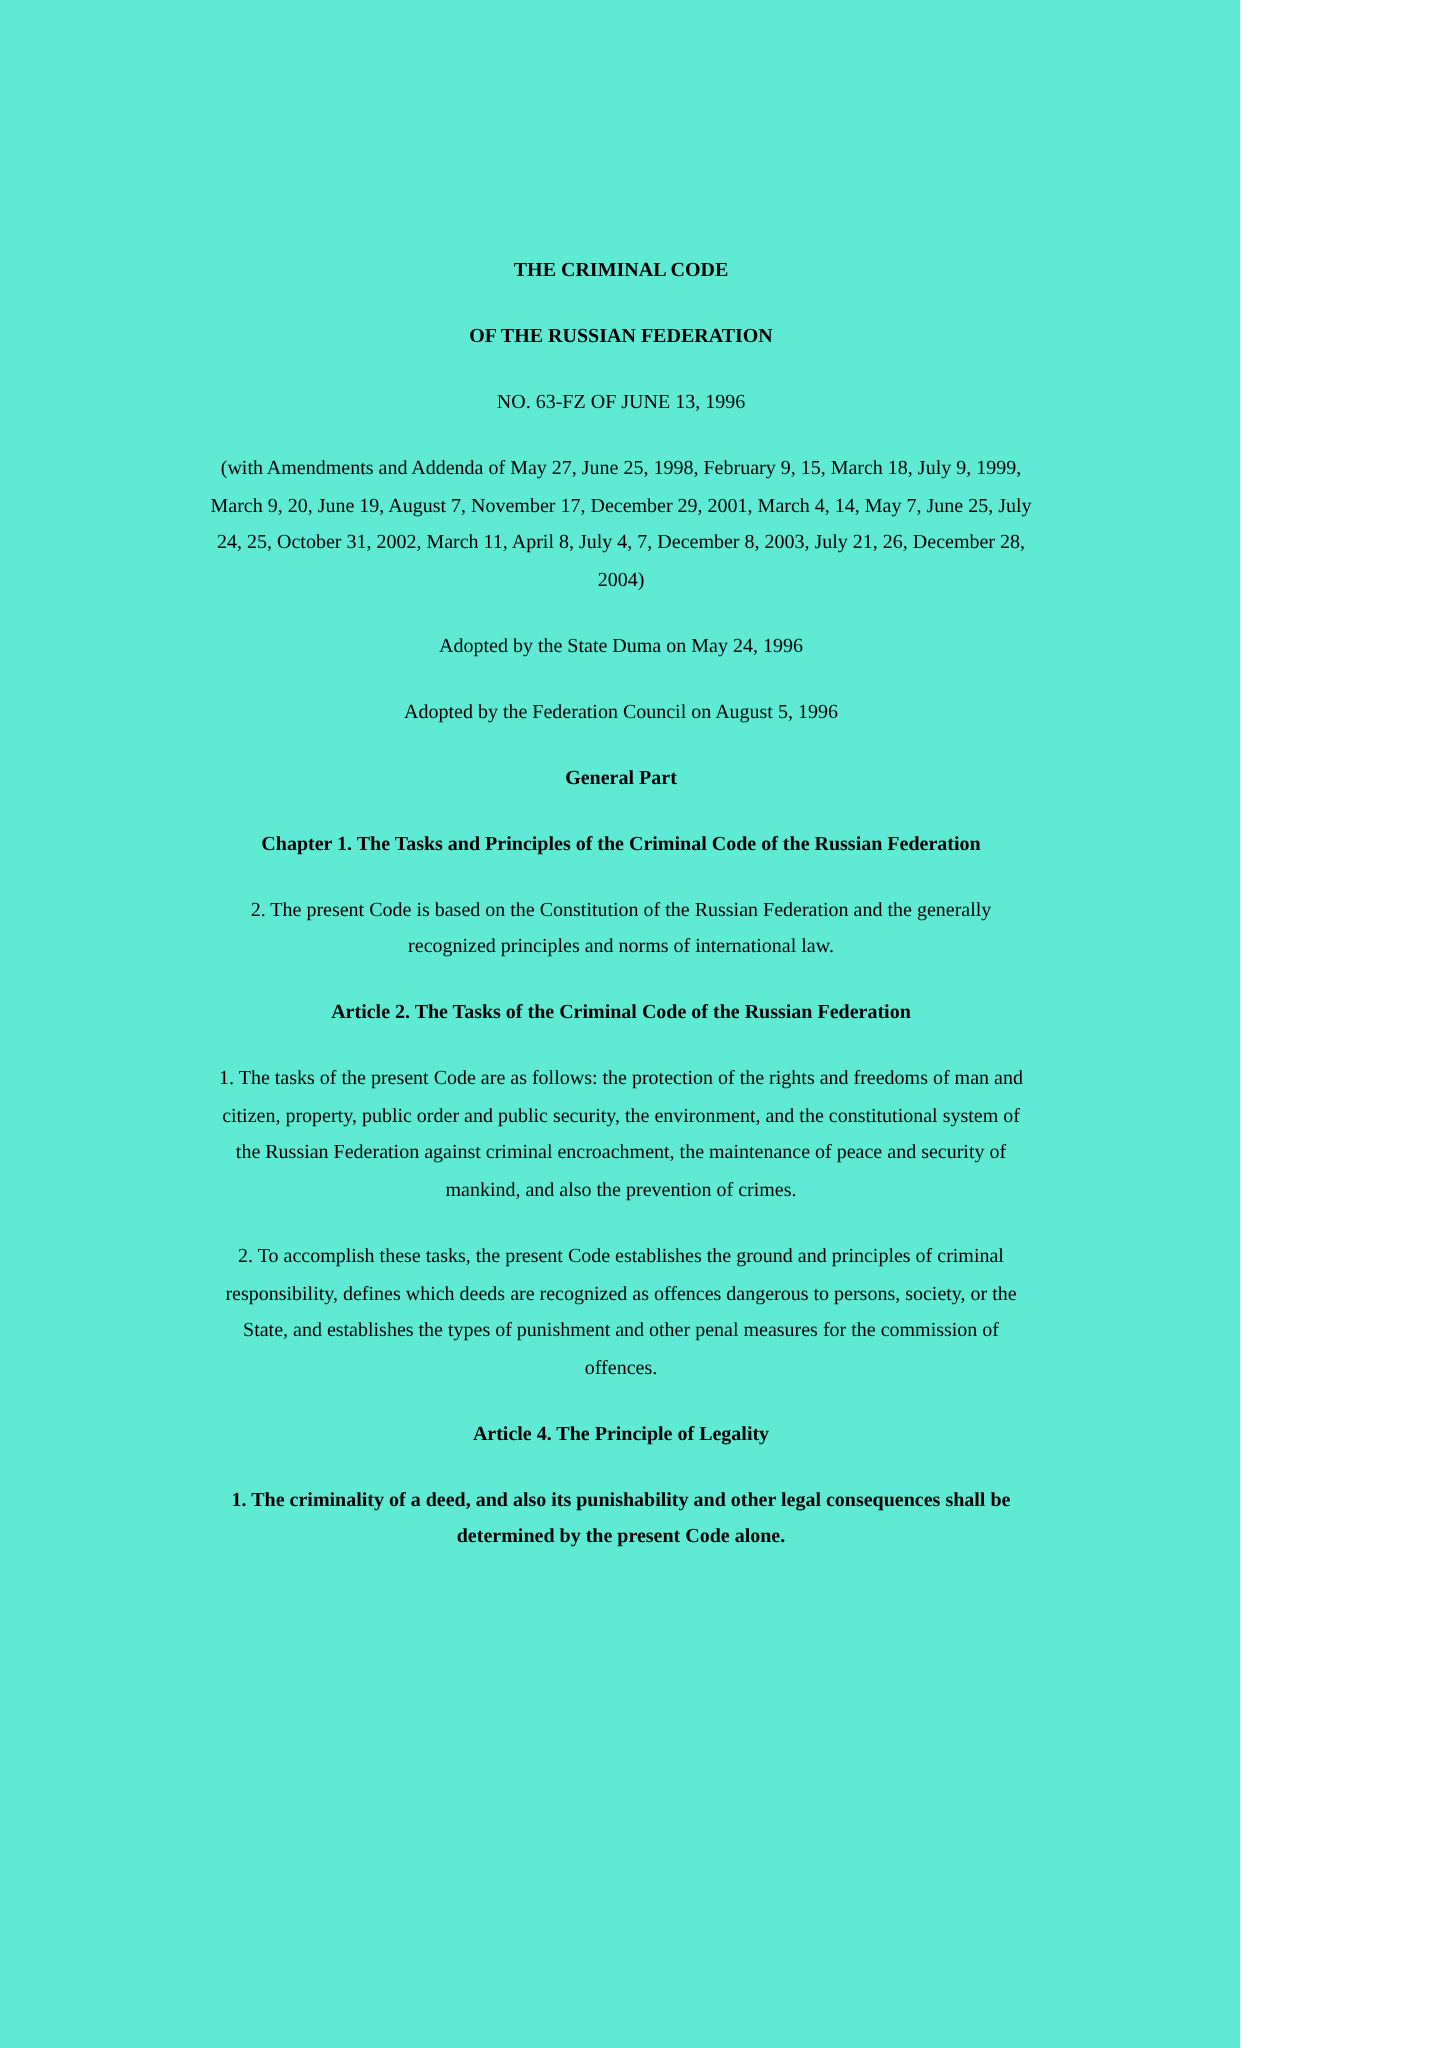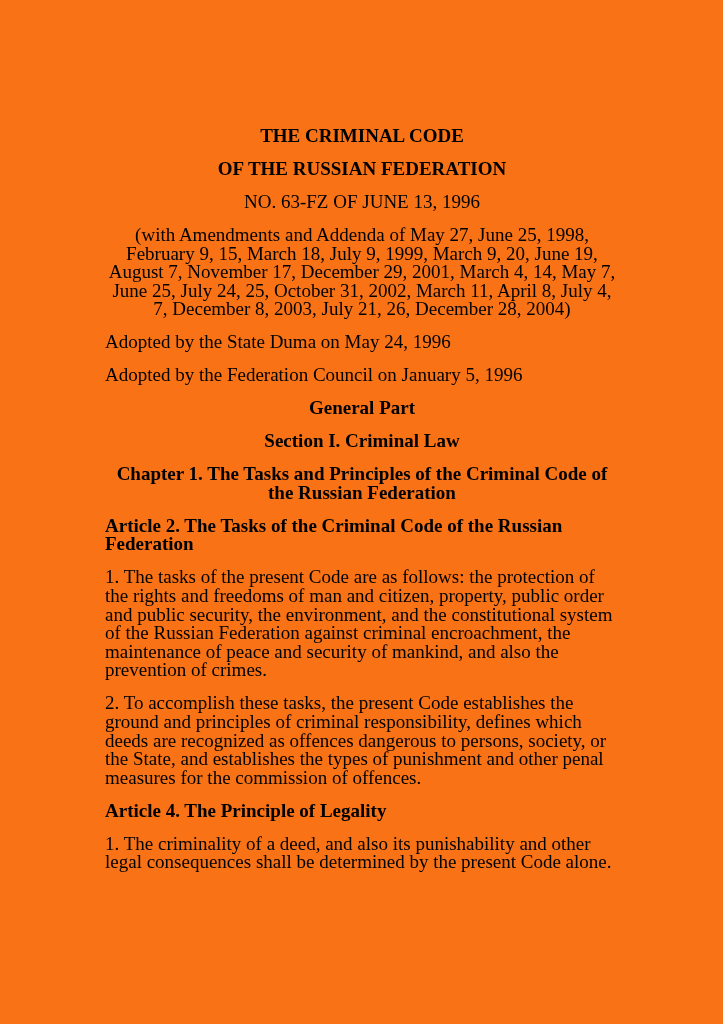--- a/index.html
+++ b/index.html
@@ -7,56 +7,57 @@
     padding: 0;
     background: #ffffff;
   }
   body {
     width: 723px;
     height: 1024px;
     overflow: hidden;
   }
   .page {
     box-sizing: border-box;
-    width: 723px;
+    width: 620px;
     height: 1024px;
     padding: 127px 104px 40px 105px;
-    background: #f97316;
+    background: #5eead4;
     font-family: "Liberation Serif", "DejaVu Serif", serif;
-    font-size: 19px;
+    font-size: 10px;
     line-height: 18.6px;
     color: #000000;
   }
   .doc-body p {
     margin: 0 0 14.4px 0;
-    text-align: left;
+    text-align: center;
   }
   .doc-body p.center {
     text-align: center;
   }
   .doc-body p.bold {
     font-weight: bold;
   }
   .doc-body p:last-child {
     margin-bottom: 0;
+    font-weight: bold;
   }
 </style>
 </head>
 <body>
 
 <div class="page">
   <div class="doc-body" id="doc-body">
       <p class="center bold">THE CRIMINAL CODE</p>
       <p class="center bold">OF THE RUSSIAN FEDERATION</p>
       <p class="center">NO. 63-FZ OF JUNE 13, 1996</p>
       <p class="center">(with Amendments and Addenda of May 27, June 25, 1998, February 9, 15, March 18, July 9, 1999, March 9, 20, June 19, August 7, November 17, December 29, 2001, March 4, 14, May 7, June 25, July 24, 25, October 31, 2002, March 11, April 8, July 4, 7, December 8, 2003, July 21, 26, December 28, 2004)</p>
       <p>Adopted by the State Duma on May 24, 1996</p>
-      <p>Adopted by the Federation Council on January 5, 1996</p>
+      <p>Adopted by the Federation Council on August 5, 1996</p>
       <p class="center bold">General Part</p>
-      <p class="center bold">Section I. Criminal Law</p>
       <p class="center bold">Chapter 1. The Tasks and Principles of the Criminal Code of the Russian Federation</p>
+      <p>2. The present Code is based on the Constitution of the Russian Federation and the generally recognized principles and norms of international law.</p>
       <p class="bold">Article 2. The Tasks of the Criminal Code of the Russian Federation</p>
       <p>1. The tasks of the present Code are as follows: the protection of the rights and freedoms of man and citizen, property, public order and public security, the environment, and the constitutional system of the Russian Federation against criminal encroachment, the maintenance of peace and security of mankind, and also the prevention of crimes.</p>
       <p>2. To accomplish these tasks, the present Code establishes the ground and principles of criminal responsibility, defines which deeds are recognized as offences dangerous to persons, society, or the State, and establishes the types of punishment and other penal measures for the commission of offences.</p>
       <p class="bold">Article 4. The Principle of Legality</p>
       <p>1. The criminality of a deed, and also its punishability and other legal consequences shall be determined by the present Code alone.</p>
     </div>
 </div>
 
 </body></html>

